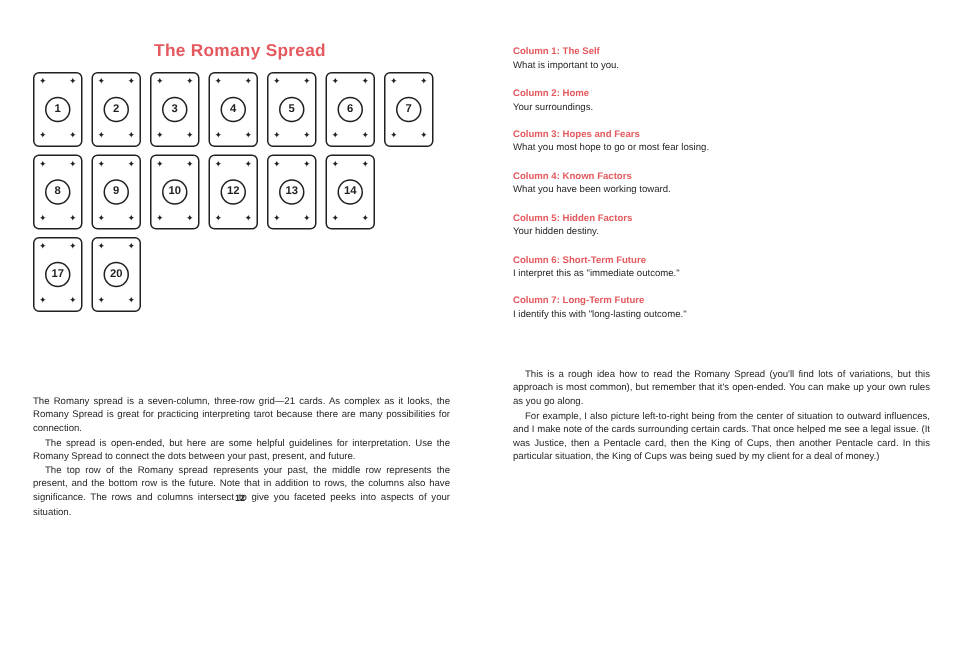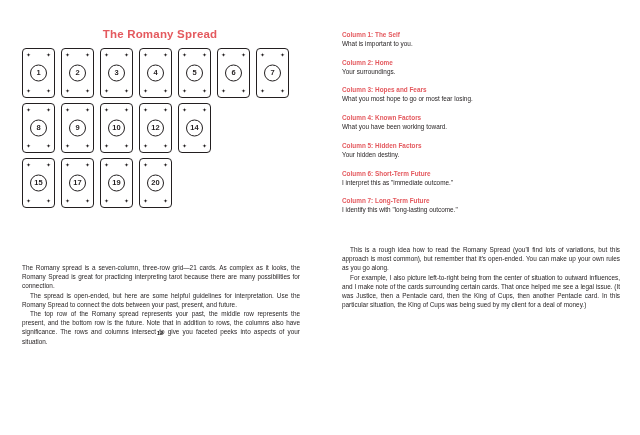--- a/index.html
+++ b/index.html
@@ -244,44 +244,37 @@
             <span class="star tr">✦</span>
             <span class="star bl">✦</span>
             <span class="star br">✦</span>
             <div class="card-num"><span class="circle">12</span></div>
           </div>
           <div class="card">
             <span class="star tl">✦</span>
             <span class="star tr">✦</span>
             <span class="star bl">✦</span>
             <span class="star br">✦</span>
+            <div class="card-num"><span class="circle">13</span></div>
+          </div>
+          <div class="card">
+            <span class="star tl">✦</span>
+            <span class="star tr">✦</span>
+            <span class="star bl">✦</span>
+            <span class="star br">✦</span>
             <div class="card-num"><span class="circle">14</span></div>
           </div>
         </div>
         <div class="card-row">
           <div class="card">
             <span class="star tl">✦</span>
             <span class="star tr">✦</span>
             <span class="star bl">✦</span>
             <span class="star br">✦</span>
-            <div class="card-num"><span class="circle">15</span></div>
-          </div>
-          <div class="card">
-            <span class="star tl">✦</span>
-            <span class="star tr">✦</span>
-            <span class="star bl">✦</span>
-            <span class="star br">✦</span>
             <div class="card-num"><span class="circle">17</span></div>
-          </div>
-          <div class="card">
-            <span class="star tl">✦</span>
-            <span class="star tr">✦</span>
-            <span class="star bl">✦</span>
-            <span class="star br">✦</span>
-            <div class="card-num"><span class="circle">19</span></div>
           </div>
           <div class="card">
             <span class="star tl">✦</span>
             <span class="star tr">✦</span>
             <span class="star bl">✦</span>
             <span class="star br">✦</span>
             <div class="card-num"><span class="circle">20</span></div>
           </div>
         </div>
       </div>

